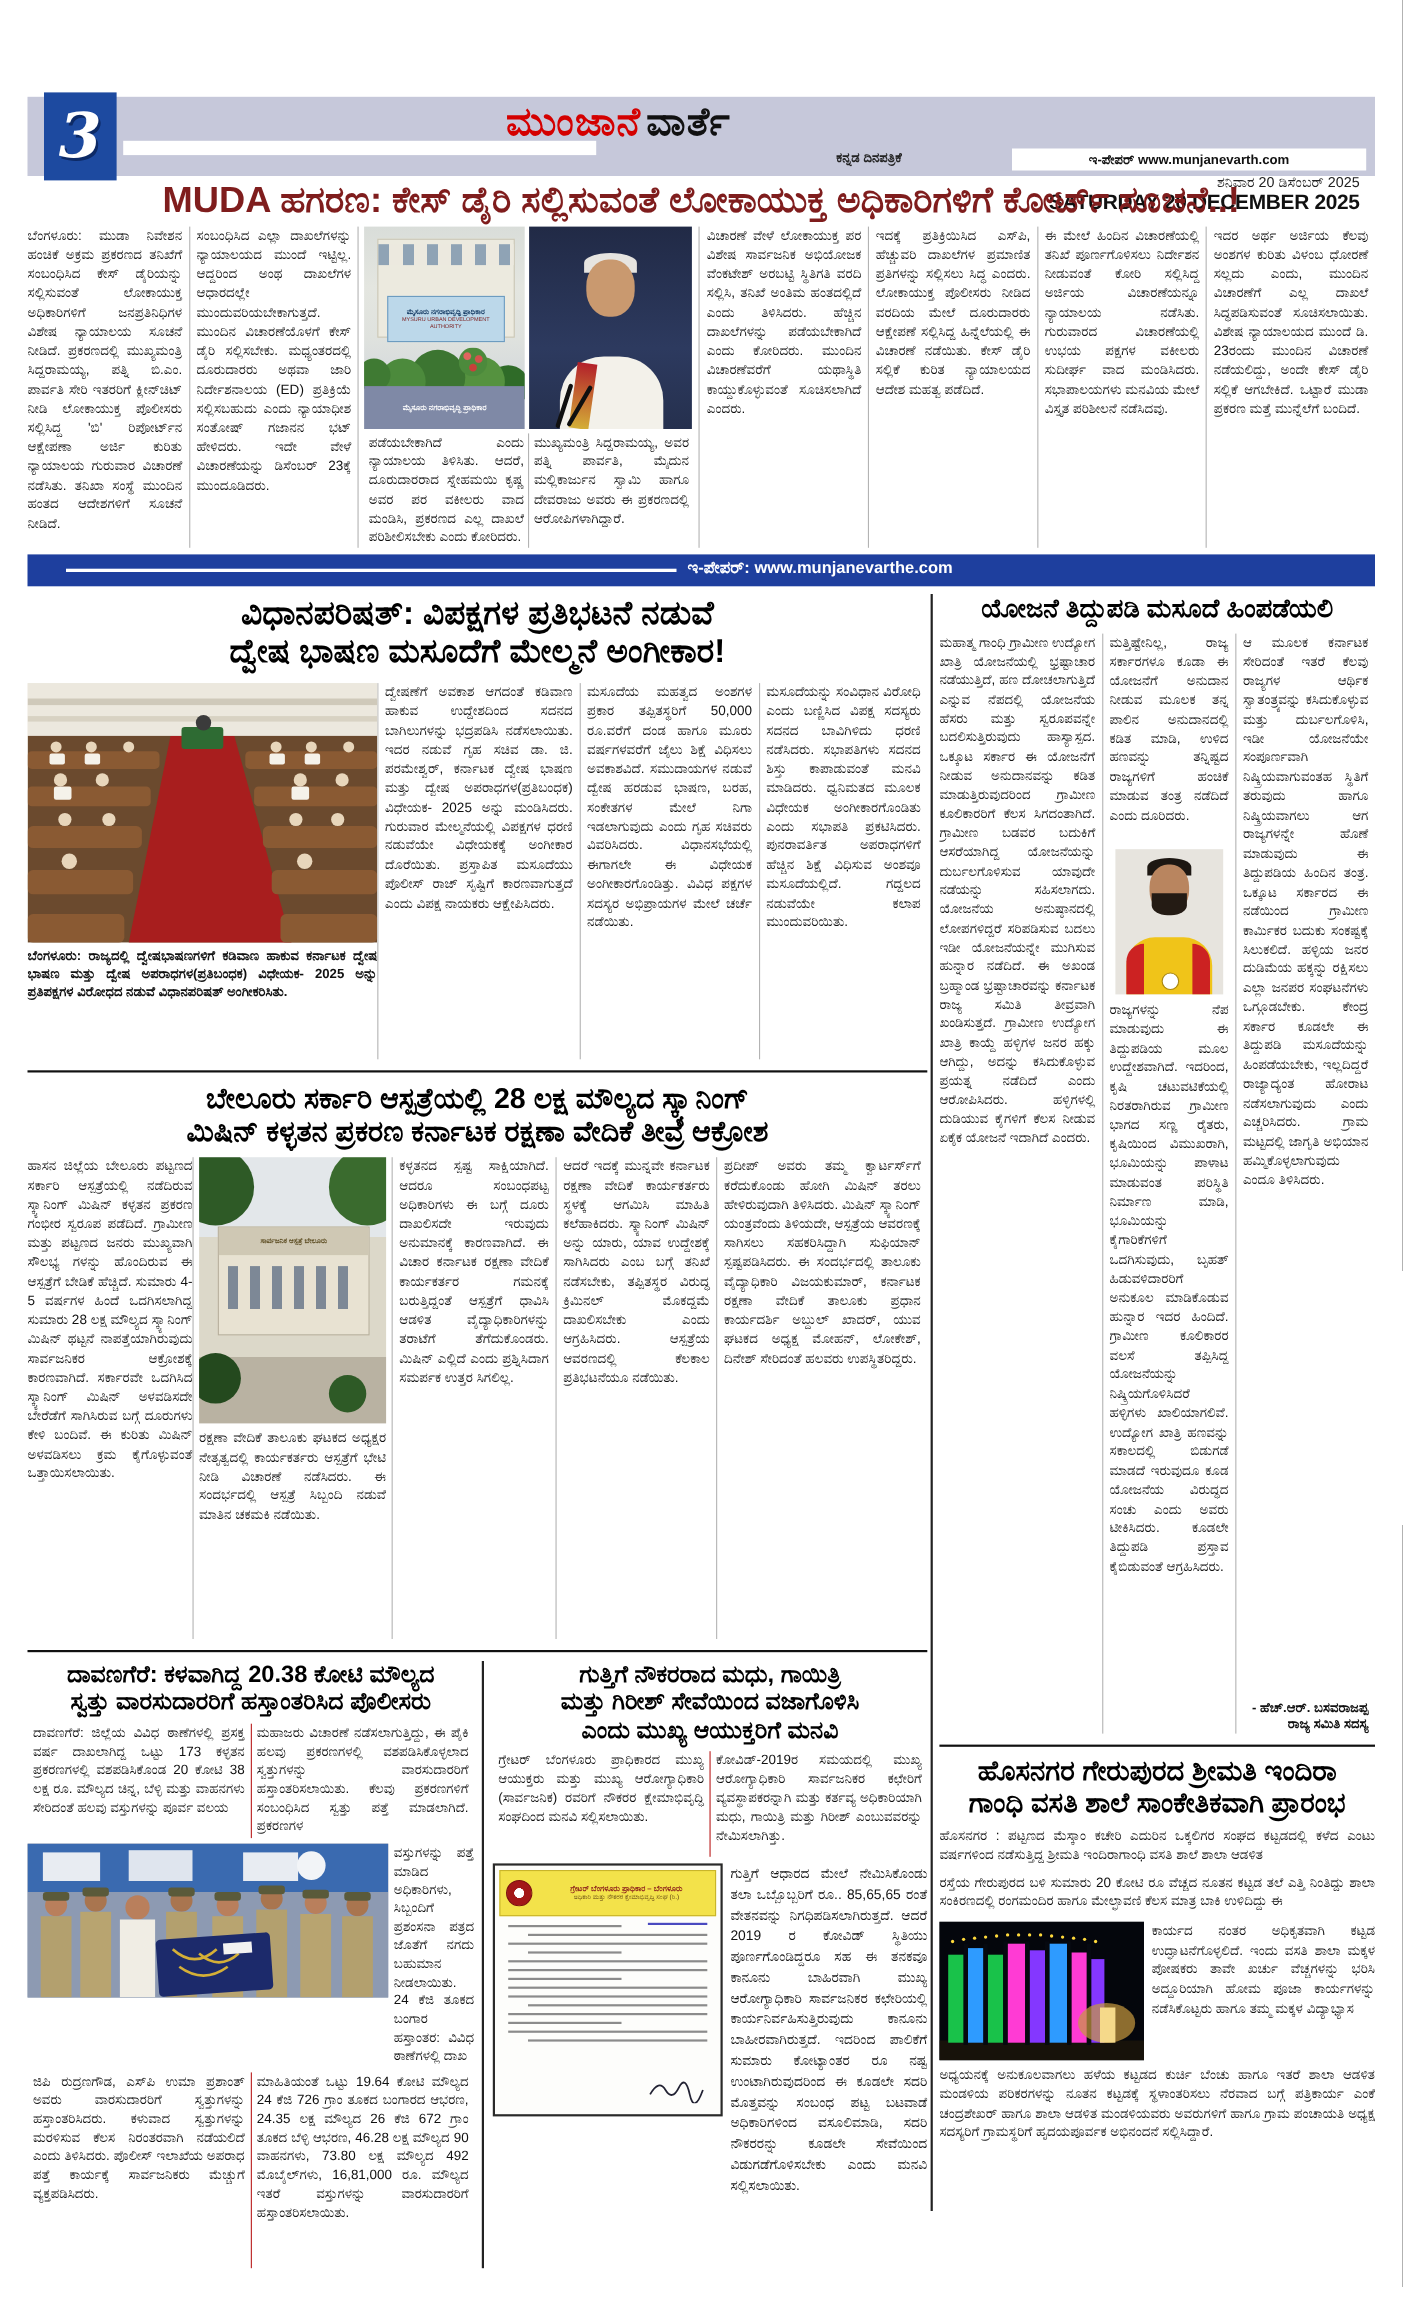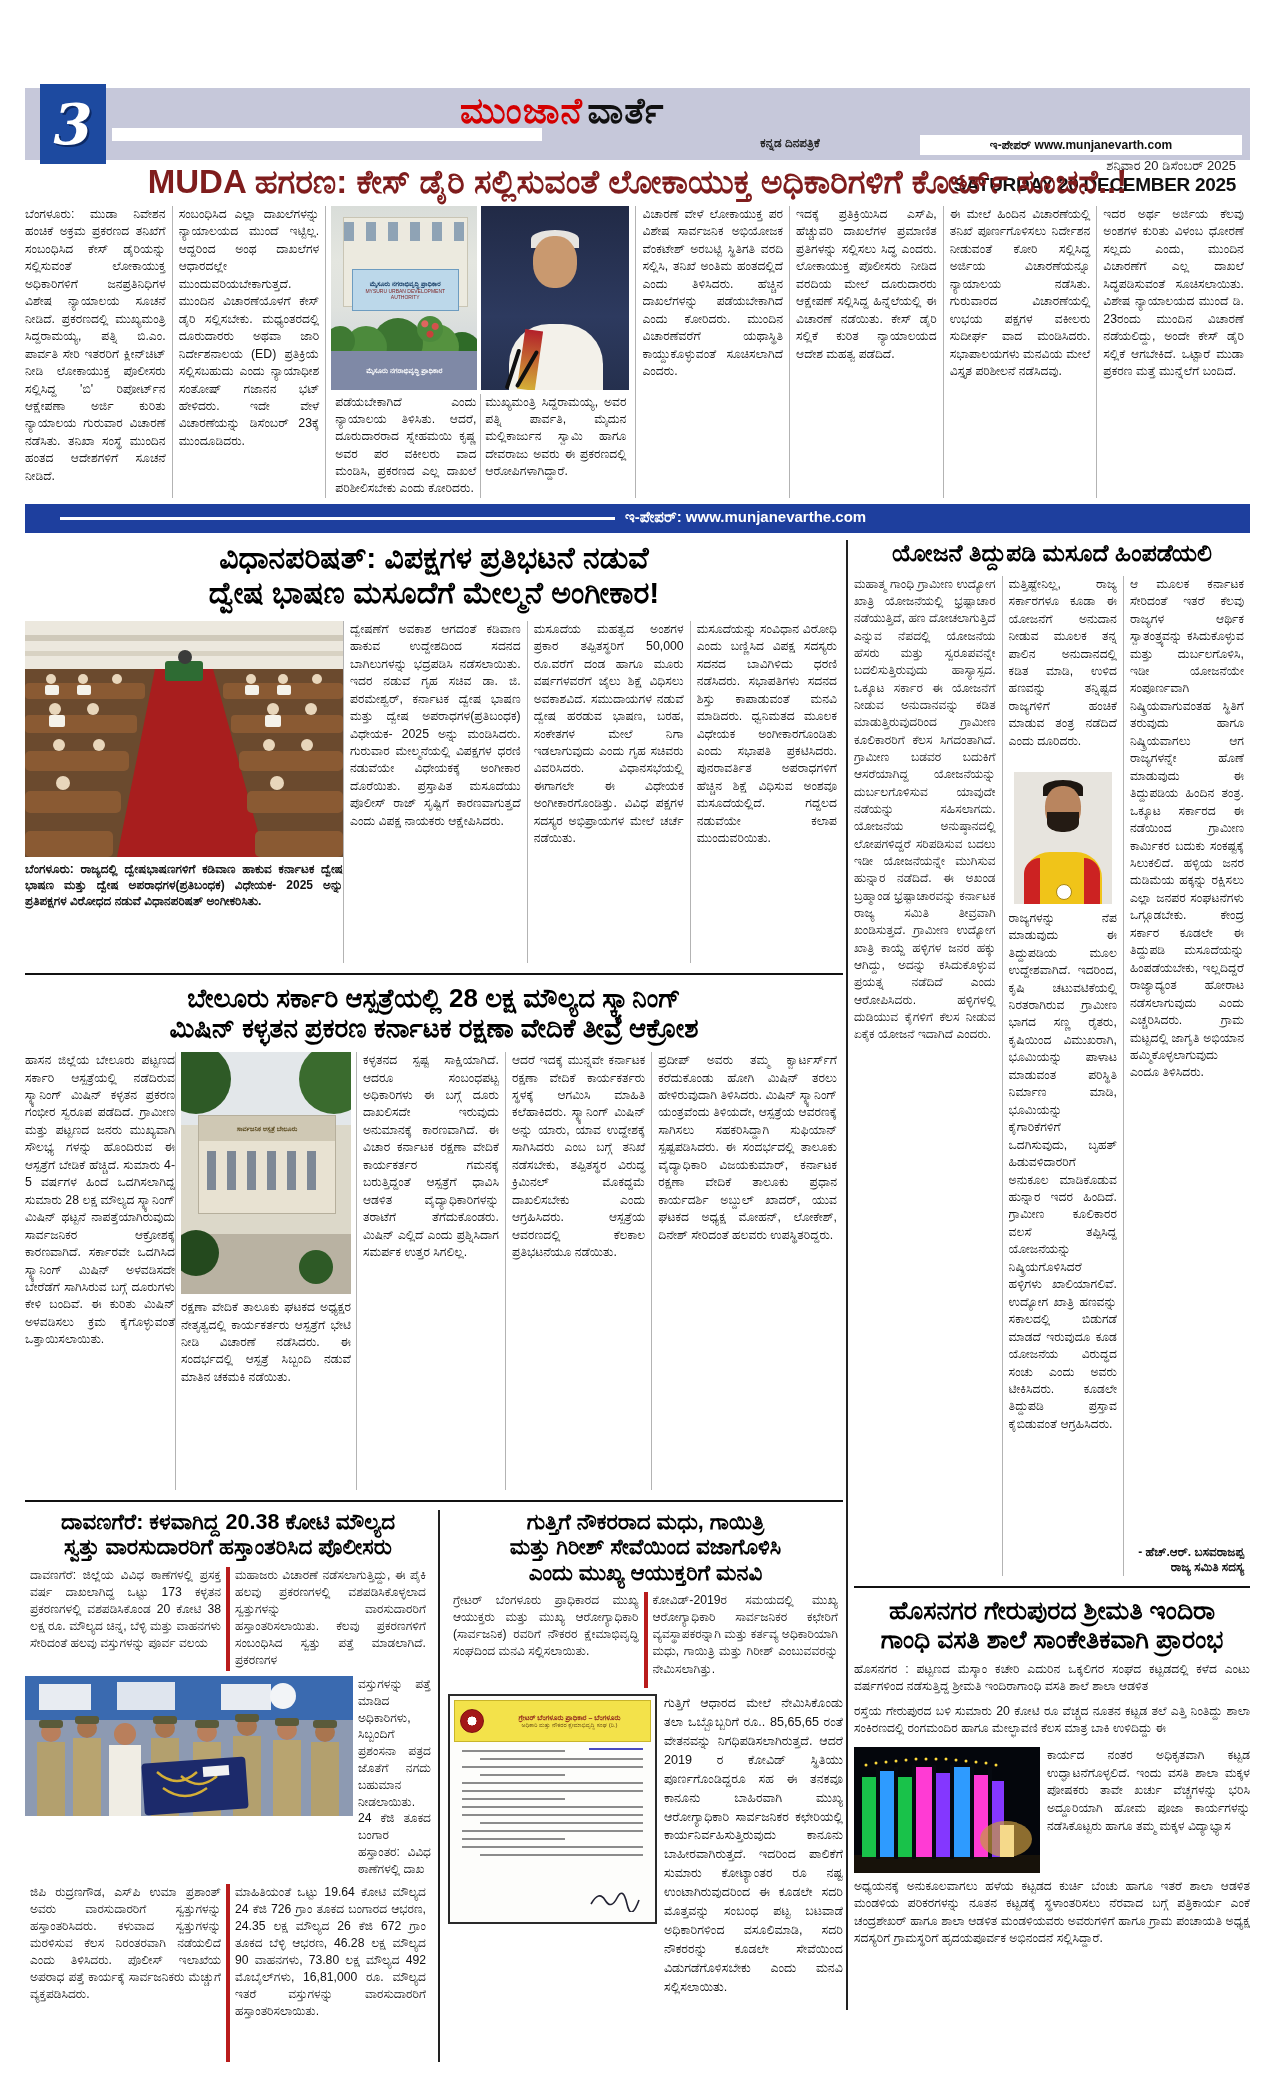--- a/index.html
+++ b/index.html
@@ -61,21 +61,21 @@
   .belur-body .col{height:438px;}
   .under-photo{margin-top:5px;height:188px;}
   
   .bottom-row{display:flex;margin-top:8px;}
   .dav{width:406px;flex:0 0 auto;border-right:2px solid #222;padding-right:7px;}
   .gut{flex:1;padding-left:8px;}
   .dav-head{font-size:21.5px;}
   .gut-head{font-size:21.5px;}
   .two-col{display:flex;margin-top:6px;}
   .two-col .tc{flex:1;padding:0 5px;overflow:hidden;font-size:12.2px;line-height:1.4;text-align:justify;}
-  .two-col .tc+.tc{border-left:4px solid #b91c1c;}
+  .two-col .tc+.tc{border-left:1px solid #b91c1c;}
   .dav-photo-row{display:flex;margin-top:5px;}
   .dav-side{flex:1;padding-left:5px;overflow:hidden;font-size:12.2px;line-height:1.38;text-align:justify;}
   .gut-letter-row{display:flex;margin-top:6px;}
   .gut-right{flex:1;padding-left:7px;overflow:hidden;font-size:12.6px;line-height:1.5;text-align:justify;}
   
   .gandhi-head{font-size:23.5px;}
   .gandhi-cols{display:flex;margin-top:8px;}
   .gandhi-cols .col{height:1000px;font-size:12.2px;}
   .gcol2{display:flex;flex-direction:column;}
   .byline{text-align:right;font-weight:bold;font-size:12px;margin-top:6px;line-height:1.3;}

